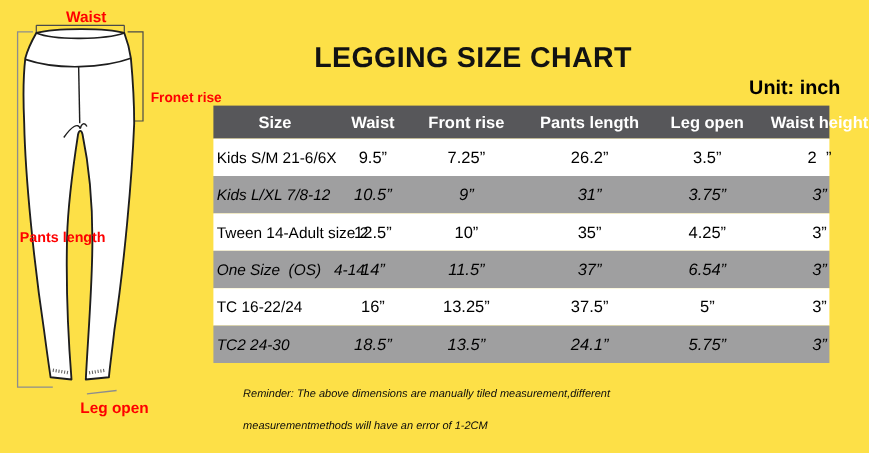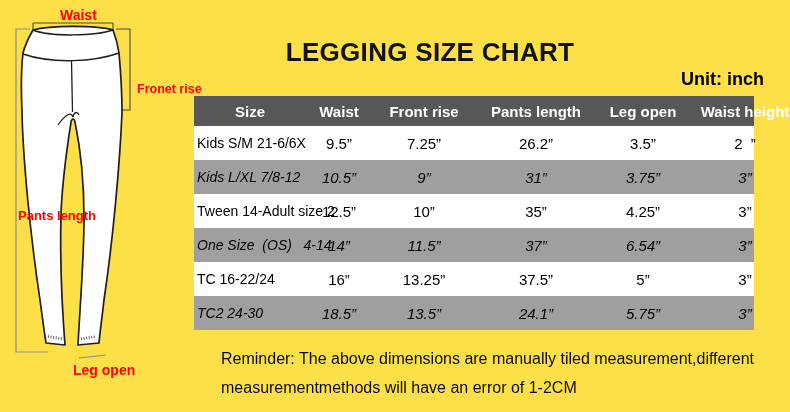--- a/index.html
+++ b/index.html
@@ -54,21 +54,21 @@
   .tbody .tr.alt{background:var(--alt-row-bg,#9f9fa0);font-style:italic;}
   .td{
     text-align:center;font-size:15px;color:#000;white-space:pre;
   }
   .td.size{
     text-align:left;padding-left:3px;font-size:14px;overflow:visible;
   }
   
   .reminder{
     position:absolute;left:221px;top:344px;
-    font-size:16px;line-height:29px;color:#0a0a0a;white-space:nowrap;
+    font-size:10px;line-height:29px;color:#0a0a0a;white-space:nowrap;font-style:italic;
   }
 </style>
 </head>
 <body>
 
 <div class="canvas">
 
   <div class="diagram">
     <svg width="165" height="400" viewBox="0 0 165 400">
 

